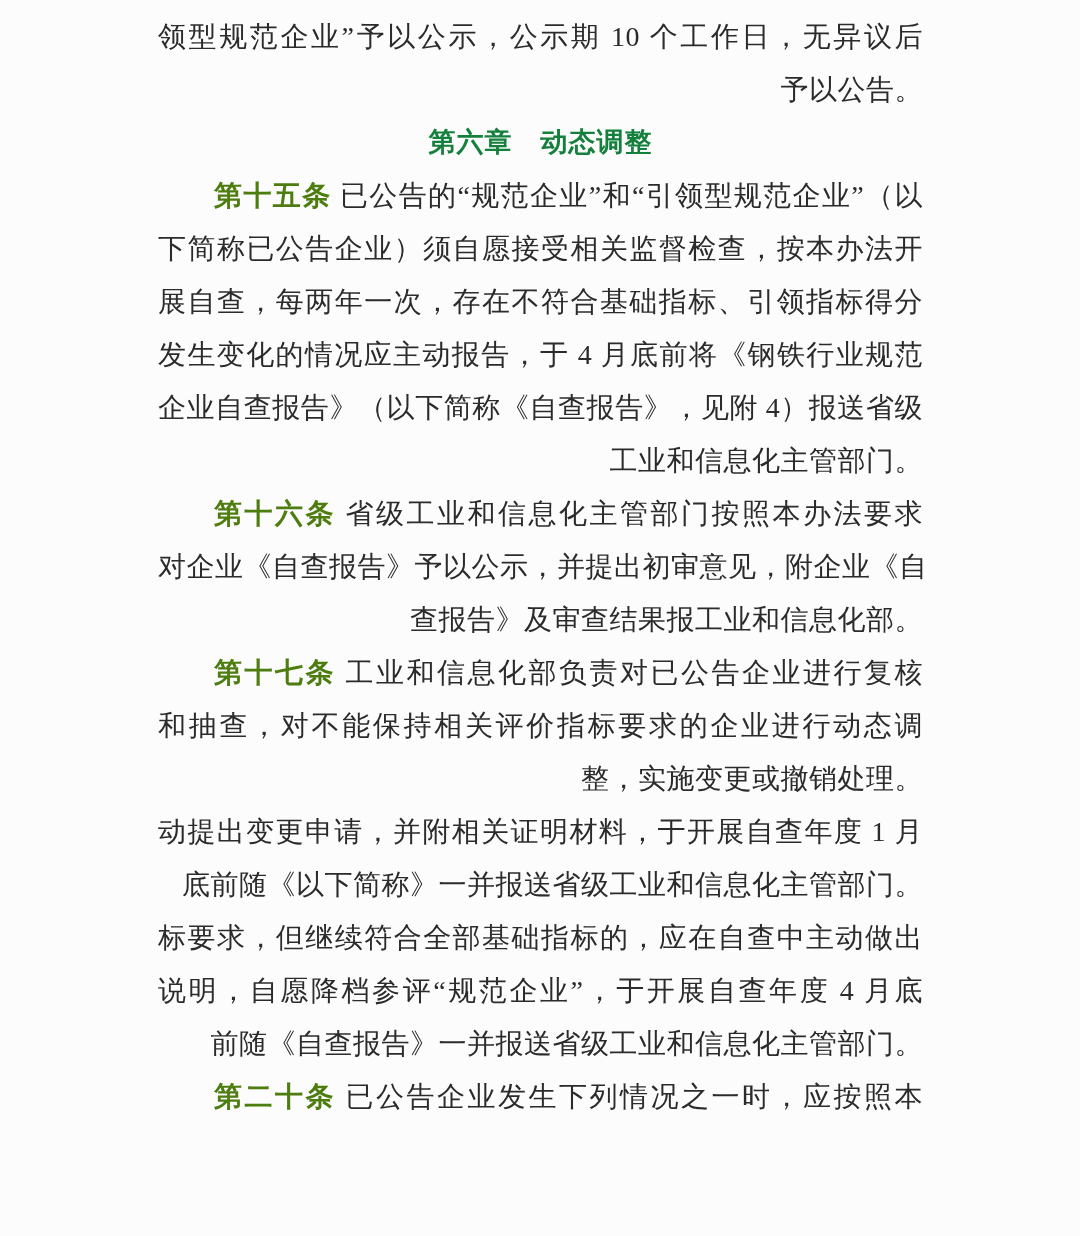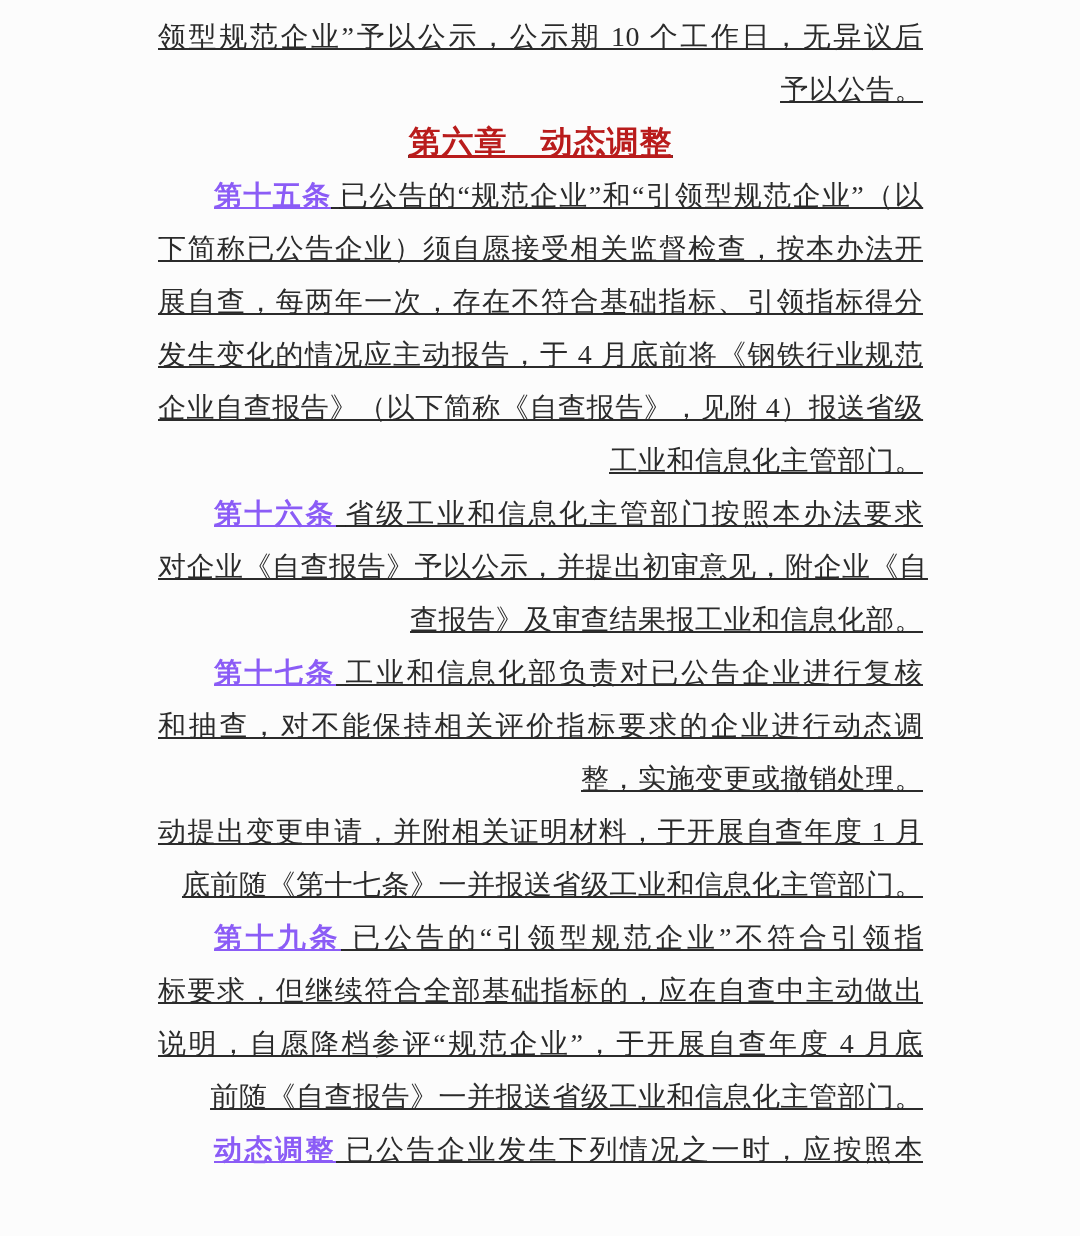--- a/index.html
+++ b/index.html
@@ -1,15 +1,15 @@
 <!DOCTYPE html>
 <html><head>
 <meta charset="utf-8">
 <style>
-  * { margin: 0; padding: 0; box-sizing: border-box; text-decoration: underline; }
+  * { margin: 0; padding: 0; box-sizing: border-box; }
   html, body { width: 1080px; background: #ffffff; }
   .page {
     position: relative;
     width: 1080px;
     height: 1236px;
     background: #fcfcfc;
     overflow: hidden;
     padding: 10px 157px 0 158px;
     font-family: "Liberation Serif", "DejaVu Serif", serif;
     color: #2b2b2b;
@@ -23,26 +23,26 @@
   
   .j {
     text-align: justify;
     text-align-last: justify;
     white-space: nowrap;
   }
   
   .end { text-align: right; }
   
   .first { padding-left: 56px; }
-  .num { font-weight: bold; color: #8b5cf6; }
+  .num { font-weight: bold; color: #4d7c0f; }
   .heading {
     text-align: center;
     font-weight: bold;
-    font-size: 32px;
-    color: #b91c1c;
+    font-size: 27px;
+    color: #15803d;
     letter-spacing: 1px;
   }
 </style>
 </head>
 <body>
 
 <div class="page">
 
   <div class="line j">领型规范企业”予以公示，公示期 10 个工作日，无异议后</div>
   <div class="line end">予以公告。</div>
@@ -67,28 +67,24 @@
   <div class="line end">查报告》及审查结果报工业和信息化部。</div>
 
   <div class="line j first">
     <span class="num">第十七条</span>
     <span>工业和信息化部负责对已公告企业进行复核</span>
   </div>
   <div class="line j">和抽查，对不能保持相关评价指标要求的企业进行动态调</div>
   <div class="line end">整，实施变更或撤销处理。</div>
 
   <div class="line j">动提出变更申请，并附相关证明材料，于开展自查年度 1 月</div>
-  <div class="line end">底前随《第十七条》一并报送省级工业和信息化主管部门。</div>
+  <div class="line end">底前随《以下简称》一并报送省级工业和信息化主管部门。</div>
 
-  <div class="line j first">
-    <span class="num">第十九条</span>
-    <span>已公告的“引领型规范企业”不符合引领指</span>
-  </div>
   <div class="line j">标要求，但继续符合全部基础指标的，应在自查中主动做出</div>
   <div class="line j">说明，自愿降档参评“规范企业”，于开展自查年度 4 月底</div>
   <div class="line end">前随《自查报告》一并报送省级工业和信息化主管部门。</div>
 
   <div class="line j first">
-    <span class="num">动态调整</span>
+    <span class="num">第二十条</span>
     <span>已公告企业发生下列情况之一时，应按照本</span>
   </div>
 
 </div>
 
 </body></html>

